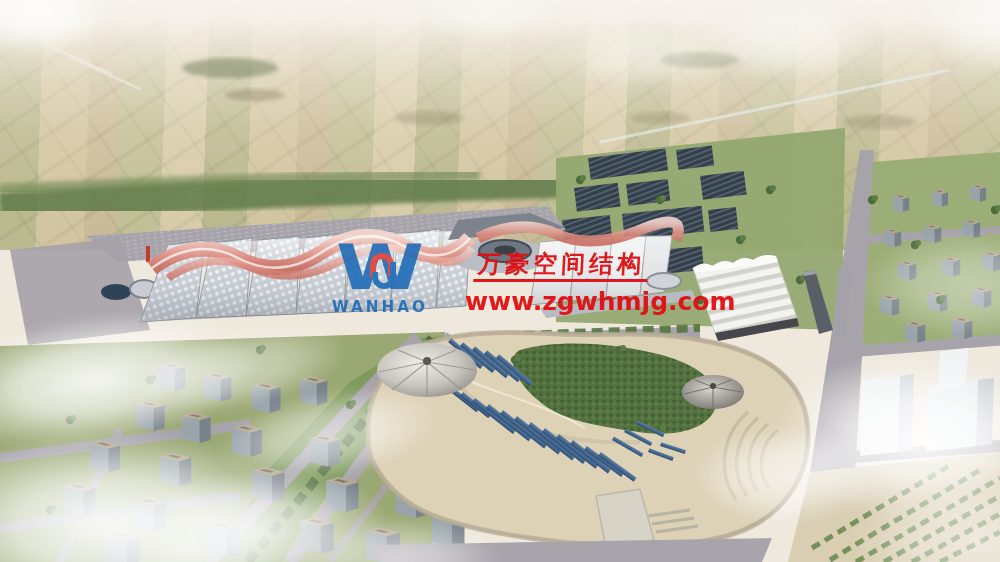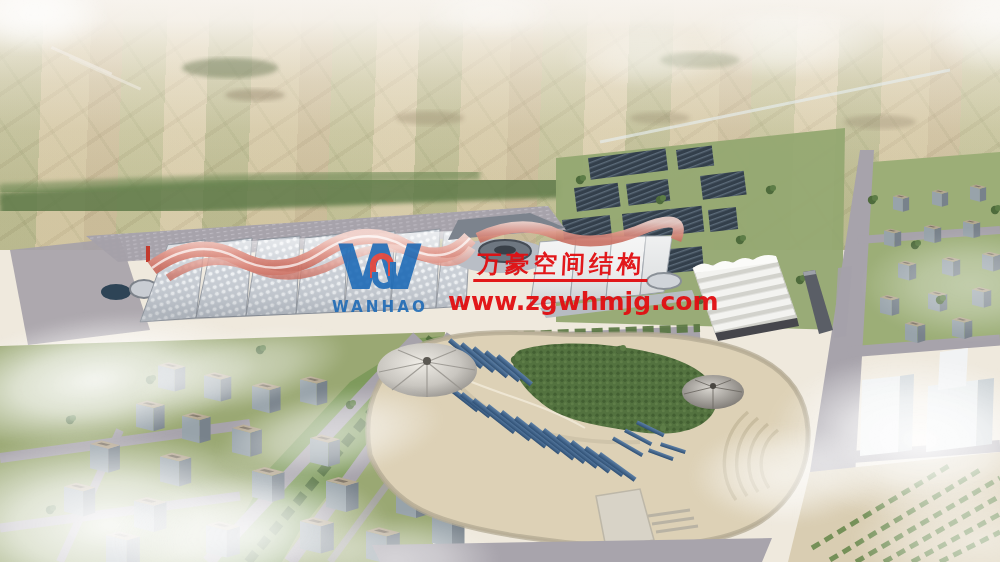--- a/index.html
+++ b/index.html
@@ -34,21 +34,21 @@
     filter:blur(4px);}
   
   #wm-logo{position:absolute;left:326px;top:231px;opacity:.88;}
   #wm-cn{
     position:absolute;left:474px;top:251px;color:#e10f12;opacity:.96;
     font-size:24px;font-weight:700;letter-spacing:4px;line-height:1.1;
     border-bottom:3px solid #e10f12;padding:0 3px 2px 3px;transform:skewX(-3deg);
     white-space:nowrap;
   }
   #wm-url{
-    position:absolute;left:448px;top:287px;color:#e10f12;opacity:.96;
+    position:absolute;left:465px;top:287px;color:#e10f12;opacity:.96;
     font-size:25px;font-weight:700;letter-spacing:0px;white-space:nowrap;
   }
 </style>
 </head>
 <body>
 
 <div id="stage">
 
   <div id="farmland"></div>
   <div id="haze"></div>

